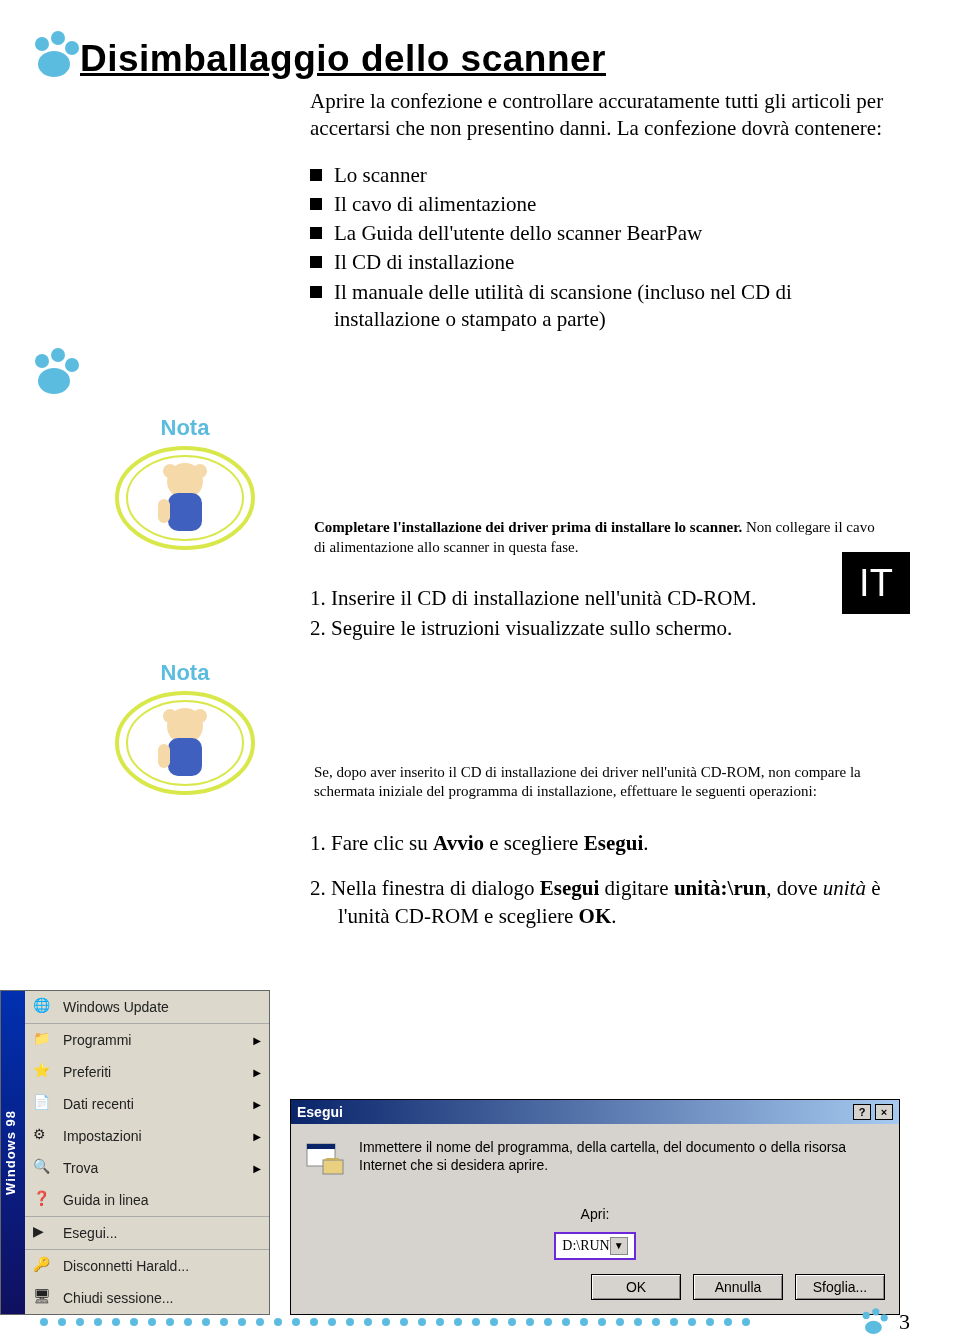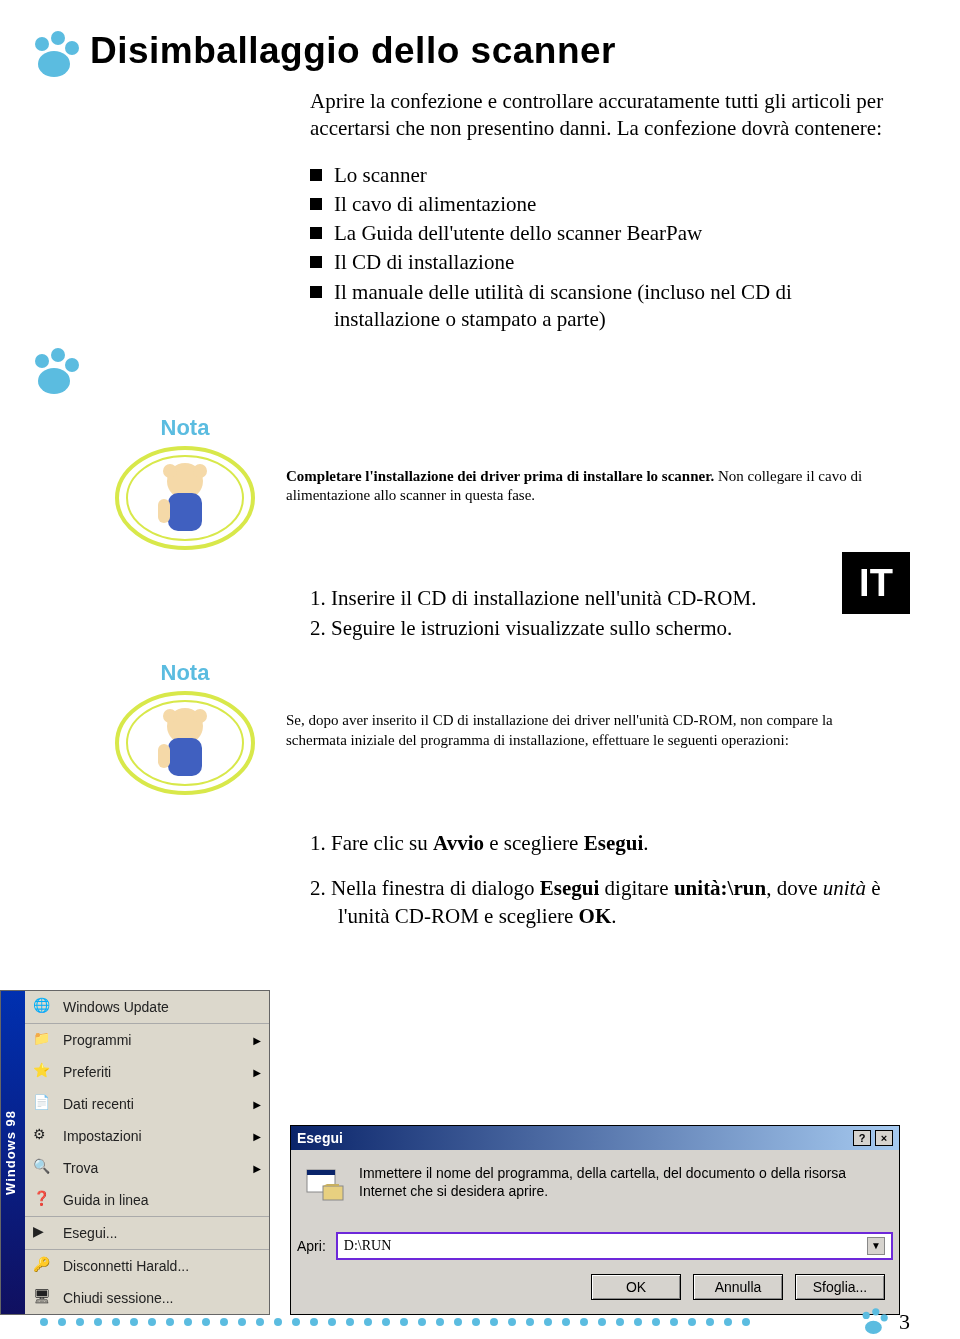--- a/index.html
+++ b/index.html
@@ -15,23 +15,23 @@
   .page {
     padding: 30px 70px 0 30px;
     position: relative;
     height: 100%;
   }
   .section {
     margin-bottom: 10px;
   }
   .h1-row {
     display: flex;
-    align-items: flex-start;
-    gap: 10px;
+    align-items: flex-end;
     margin-bottom: 8px;
+    text-decoration: underline;
   }
   .paw-icon {
     width: 50px;
     height: 50px;
     flex-shrink: 0;
   }
   .h1 {
     font-family: Arial, Helvetica, sans-serif;
     font-size: 37px;
     font-weight: 900;
@@ -54,22 +54,22 @@
     position: absolute;
     left: 0;
     top: 7px;
     width: 12px;
     height: 12px;
     background: #000;
   }
   .h1-row.second { margin-top: 14px; }
   .nota-row {
     display: flex;
-    align-items: center;
-    gap: 16px;
+    align-items: flex-end;
+    gap: 44px;
     margin-top: 18px;
   }
   .nota-badge {
     width: 170px;
     flex-shrink: 0;
     text-align: center;
     margin-left: 70px;
   }
   .nota-label {
     font-family: Arial, sans-serif;
@@ -92,21 +92,21 @@
   .it-badge {
     position: absolute;
     right: 50px;
     top: 552px;
     width: 68px;
     height: 62px;
     background: #000;
     color: #fff;
     font-family: Arial, sans-serif;
     font-size: 38px;
-    font-weight: bold;
+    font-weight: normal;
     display: flex;
     align-items: center;
     justify-content: center;
   }
   .steps {
     margin-left: 280px;
     margin-top: 28px;
     font-size: 21px;
     line-height: 1.3;
   }
@@ -196,21 +196,21 @@
   }
   .rd-title-btns { display: flex; gap: 4px; }
   .rd-title-btn {
     width: 18px; height: 16px; background: #d6d3ce;
     border: 1px solid #000; font-size: 11px; line-height: 14px; text-align: center;
     color: #000; font-weight: bold;
   }
   .rd-body { padding: 14px 14px 28px; display: flex; gap: 14px; align-items: flex-start; }
   .rd-icon { width: 40px; height: 40px; flex-shrink: 0; }
   .rd-text { font-size: 14px; line-height: 1.3; }
-  .rd-row2 { padding: 0 6px 14px; display: flex; align-items: center; gap: 10px; }
+  .rd-row2 { padding: 0 18px 14px; display: flex; align-items: center; gap: 10px; flex-direction: column; }
   .rd-label { font-size: 14px; }
   .rd-input {
     flex: 1; background: #fff; border: 2px solid #6d28d9;
     padding: 3px 6px; font-family: Tahoma; font-size: 14px;
     display: flex; justify-content: space-between; align-items: center;
   }
   .rd-drop {
     width: 18px; height: 18px; background: #d6d3ce;
     border: 1px solid #888; text-align: center; font-size: 10px; line-height: 16px;
   }

